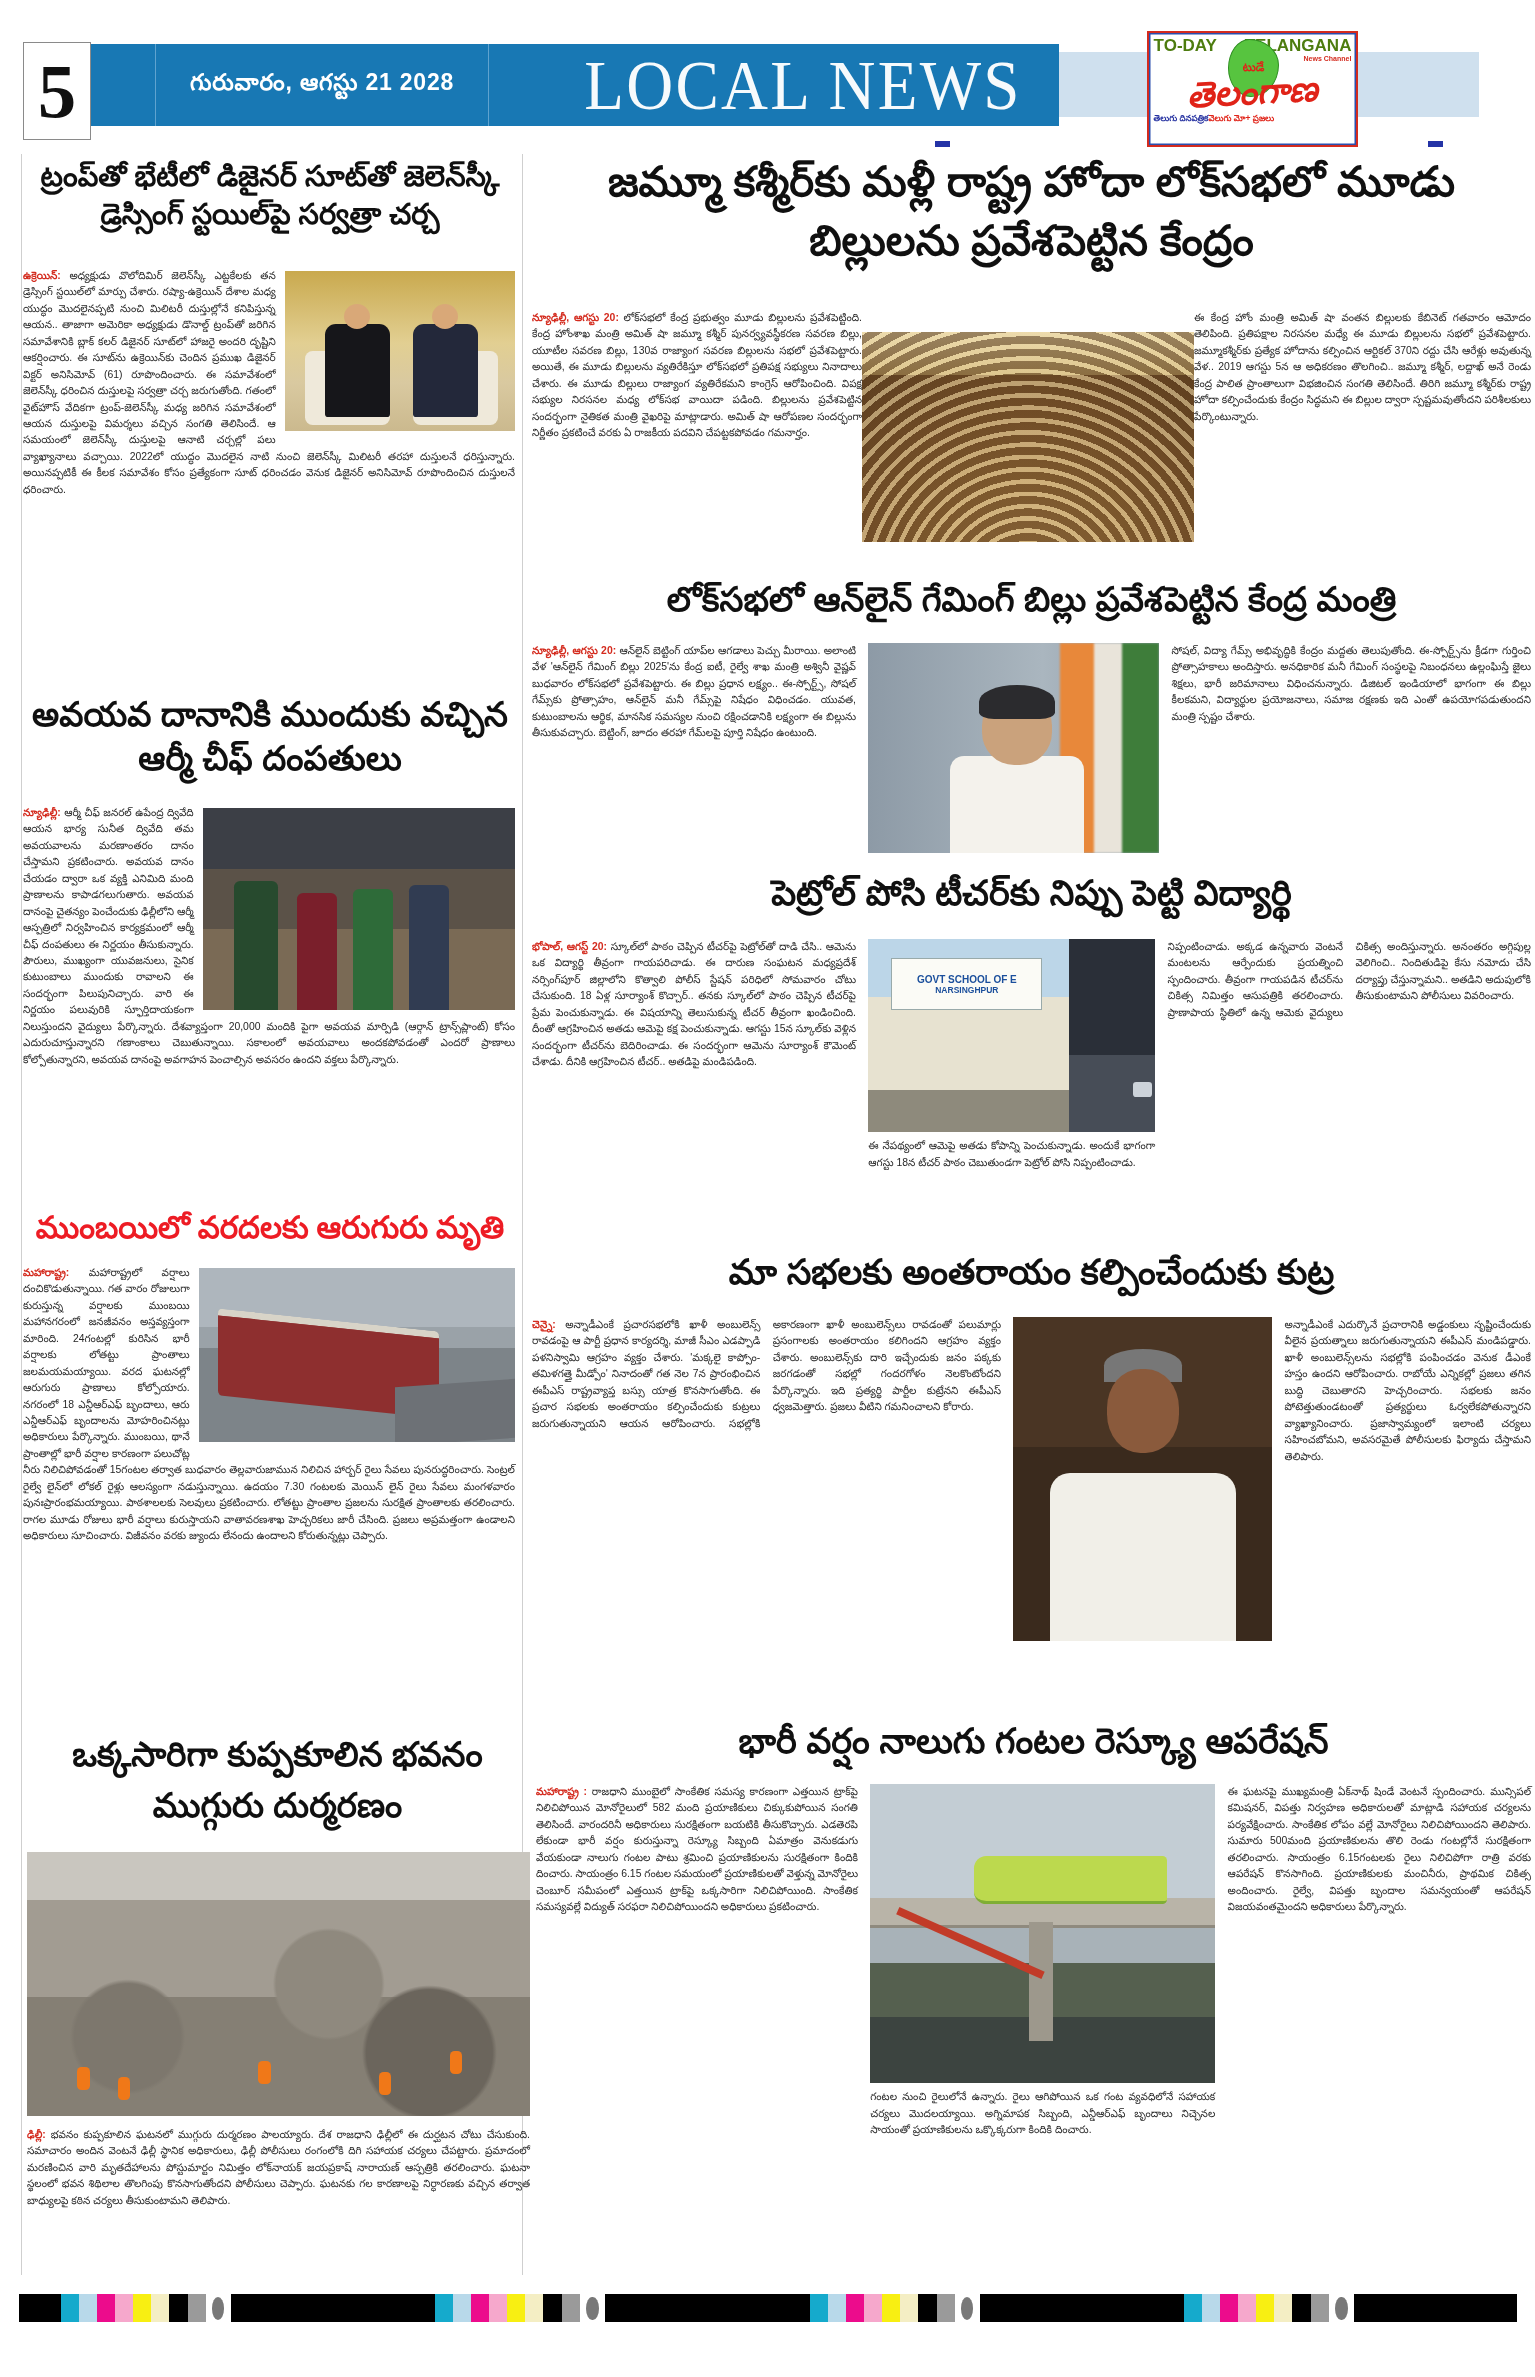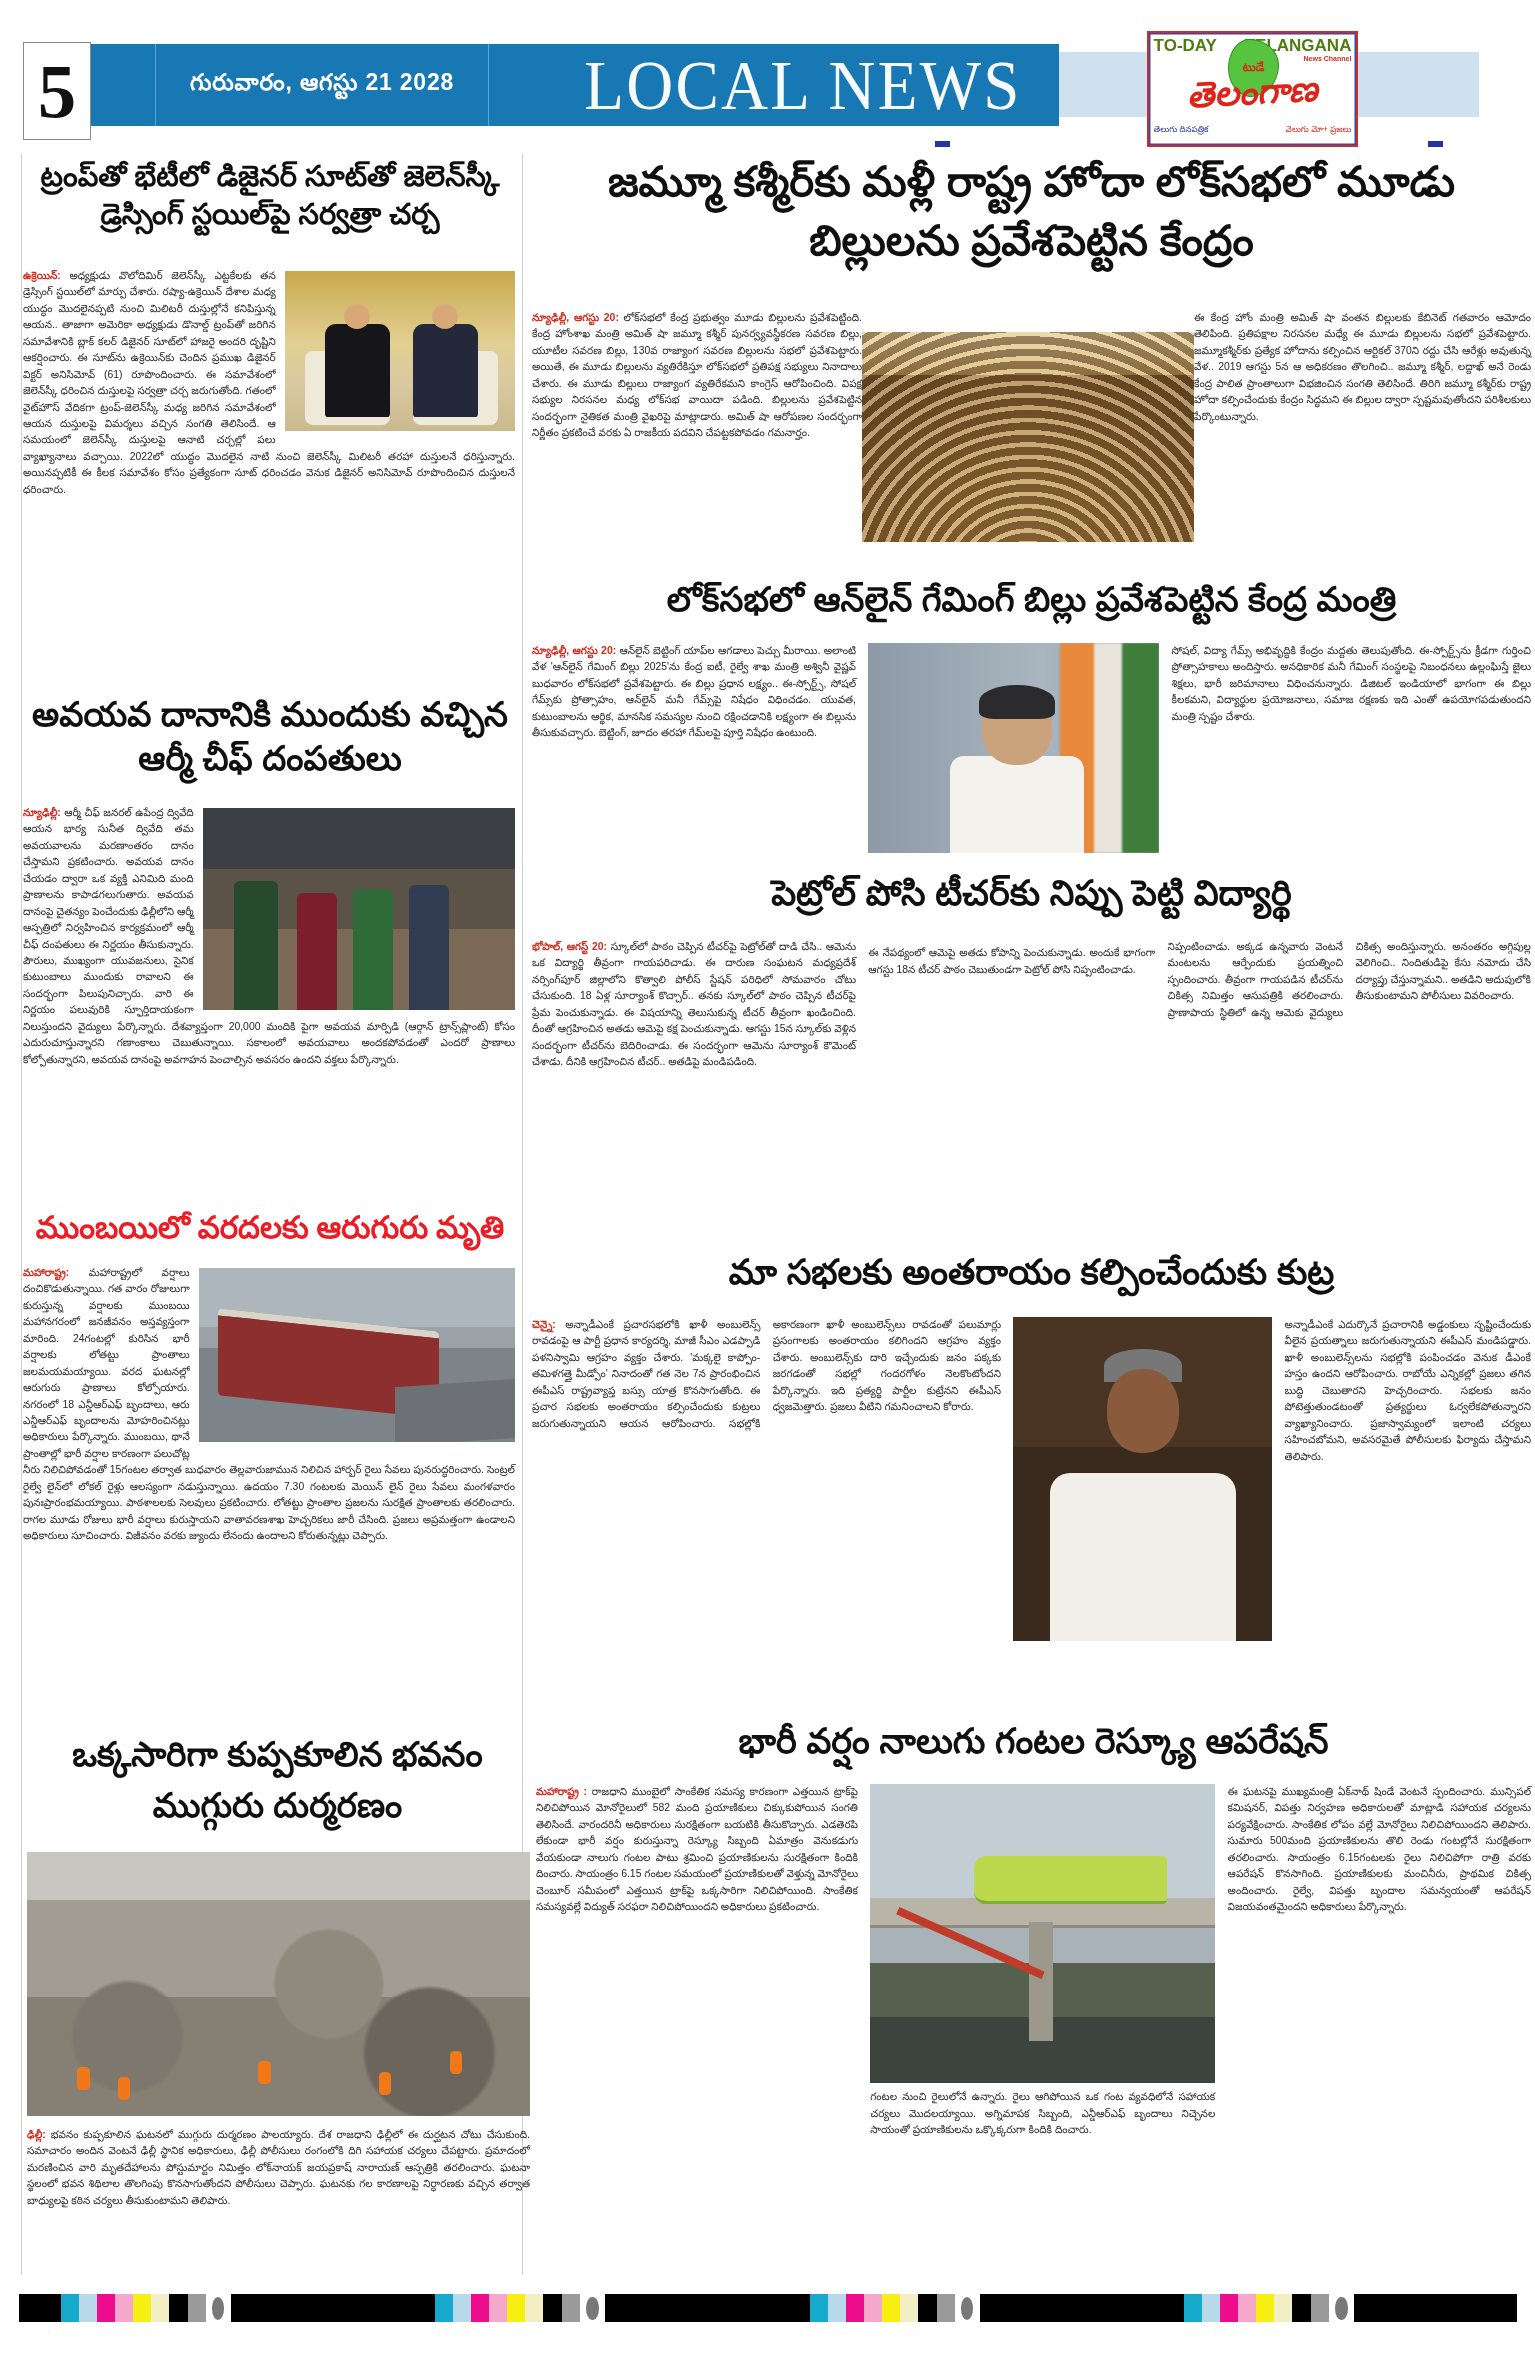--- a/index.html
+++ b/index.html
@@ -23,22 +23,22 @@
         border:2.3px solid #d42b1e;box-shadow:inset 0 0 0 1.5px #2a4fae;z-index:4;padding:3.1px 4.6px;box-sizing:border-box;}
   .logo-row1{display:flex;justify-content:space-between;font-weight:700;color:#4d7c0f;font-size:17px;}
   .logo-sub{text-align:right;color:#d42b1e;font-size:7px;font-weight:700;margin-top:-1.5px;}
   .logo-map{position:absolute;left:79px;top:6.2px;width:49px;height:56px;background:#57c43f;
             border:1.5px solid #2f8f22;border-radius:42% 58% 55% 45%/50% 45% 55% 50%;
             display:flex;align-items:center;justify-content:center;}
   .logo-map span{color:#e02318;font-weight:700;font-size:11.6px;}
   .logo-script{position:absolute;left:0;right:0;top:40px;text-align:center;color:#e02318;
                font-size:35px;font-weight:700;font-style:italic;transform:rotate(-3deg);
                font-family:"Liberation Serif",serif;}
-  .logo-bottom{position:absolute;left:4.6px;right:4.6px;bottom:9px;display:flex;justify-content:space-between;
-               font-size:8.5px;font-weight:400;}
+  .logo-bottom{position:absolute;left:4.6px;right:4.6px;bottom:20px;display:flex;
+               font-size:8.5px;font-weight:700;}
   .logo-bottom .bl{color:#2430a0;} .logo-bottom .br{color:#e02318;}
   
   .vrule{position:absolute;width:0.8px;background:#cfcfcf;}
   
   .headline{position:absolute;text-align:center;font-weight:700;color:#101010;line-height:1.3;}
   .headline.red{color:#ed1c24;font-family:Liberation Serif, serif;}
   .body-text{position:absolute;font-size:10.4px;line-height:1.58;text-align:justify;color:#262626;}
   .dateline{color:#d42b1e;font-weight:700;margin-top:28px;}
   .flexrow{position:absolute;display:flex;}
   .col{font-size:10.4px;line-height:1.58;text-align:justify;color:#262626;}
@@ -182,20 +182,29 @@
     </div>
   </div>
 
   <div class="headline" style="left:532px;top:870px;width:999px;font-size:35px;">పెట్రోల్ పోసి టీచర్‌కు నిప్పు పెట్టి విద్యార్థి</div>
   <div class="flexrow" style="left:532px;top:939px;width:999px;height:287px;gap:12.3px;">
     <div class="col" style="width:324px;">
       <span class="dateline">భోపాల్, ఆగస్ట్ 20:</span>
       <span>స్కూల్‌లో పాఠం చెప్పిన టీచర్‌పై పెట్రోల్‌తో దాడి చేసి.. ఆమెను ఒక విద్యార్థి తీవ్రంగా గాయపరిచాడు. ఈ దారుణ సంఘటన మధ్యప్రదేశ్ నర్సింగ్‌పూర్ జిల్లాలోని కొత్వాలి పోలీస్ స్టేషన్ పరిధిలో సోమవారం చోటు చేసుకుంది. 18 ఏళ్ల సూర్యాంశ్ కొచ్చార్.. తనకు స్కూల్‌లో పాఠం చెప్పిన టీచర్‌పై ప్రేమ పెంచుకున్నాడు. ఈ విషయాన్ని తెలుసుకున్న టీచర్ తీవ్రంగా ఖండించింది. దీంతో ఆగ్రహించిన అతడు ఆమెపై కక్ష పెంచుకున్నాడు. ఆగస్టు 15న స్కూల్‌కు వెళ్లిన సందర్భంగా టీచర్‌ను బెదిరించాడు. ఈ సందర్భంగా ఆమెను సూర్యాంశ్ కౌమెంట్ చేశాడు. దీనికి ఆగ్రహించిన టీచర్.. అతడిపై మండిపడింది.</span>
     </div>
     <div style="width:287px;flex-shrink:0;">
+      <div class="photo ph-school" style="width:287px;height:193px;">
+        <div class="sign">
+          <span class="l1">GOVT SCHOOL OF E</span>
+          <span class="l2">NARSINGHPUR</span>
+        </div>
+        <div class="dark">
+          <div class="stretcher"></div>
+        </div>
+      </div>
       <div class="caption-cont">ఈ నేపథ్యంలో ఆమెపై అతడు కోపాన్ని పెంచుకున్నాడు. అందుకే భాగంగా ఆగస్టు 18న టీచర్ పాఠం చెబుతుండగా పెట్రోల్ పోసి నిప్పంటించాడు.</div>
     </div>
     <div class="col twocol" style="flex:1;">
       <span>నిప్పంటించాడు. అక్కడ ఉన్నవారు వెంటనే మంటలను ఆర్పేందుకు ప్రయత్నించి స్పందించారు. తీవ్రంగా గాయపడిన టీచర్‌ను చికిత్స నిమిత్తం ఆసుపత్రికి తరలించారు. ప్రాణాపాయ స్థితిలో ఉన్న ఆమెకు వైద్యులు చికిత్స అందిస్తున్నారు. అనంతరం అగ్గిపుల్ల వెలిగించి.. నిందితుడిపై కేసు నమోదు చేసి దర్యాప్తు చేస్తున్నామని.. అతడిని అదుపులోకి తీసుకుంటామని పోలీసులు వివరించారు.</span>
     </div>
   </div>
 
   <div class="headline" style="left:25px;top:692px;width:490px;font-size:34px;">అవయవ దానానికి ముందుకు వచ్చిన ఆర్మీ చీఫ్ దంపతులు</div>
   <div class="body-text" style="left:23px;top:805px;width:492px;height:397px;">
     <div class="photo" style="float:right;width:312px;height:202px;margin:3.1px 0 6.2px 9.3px;

